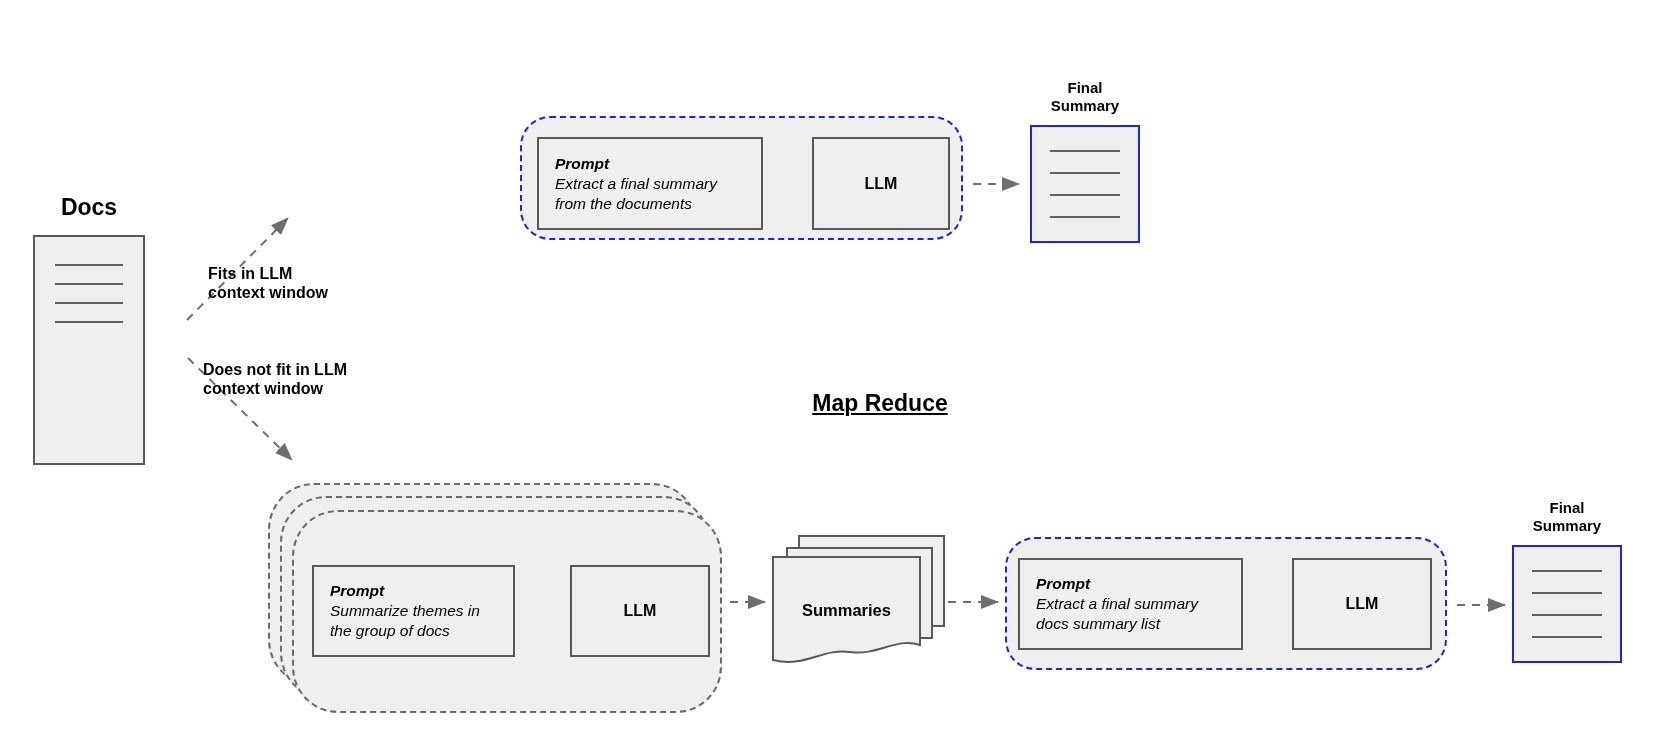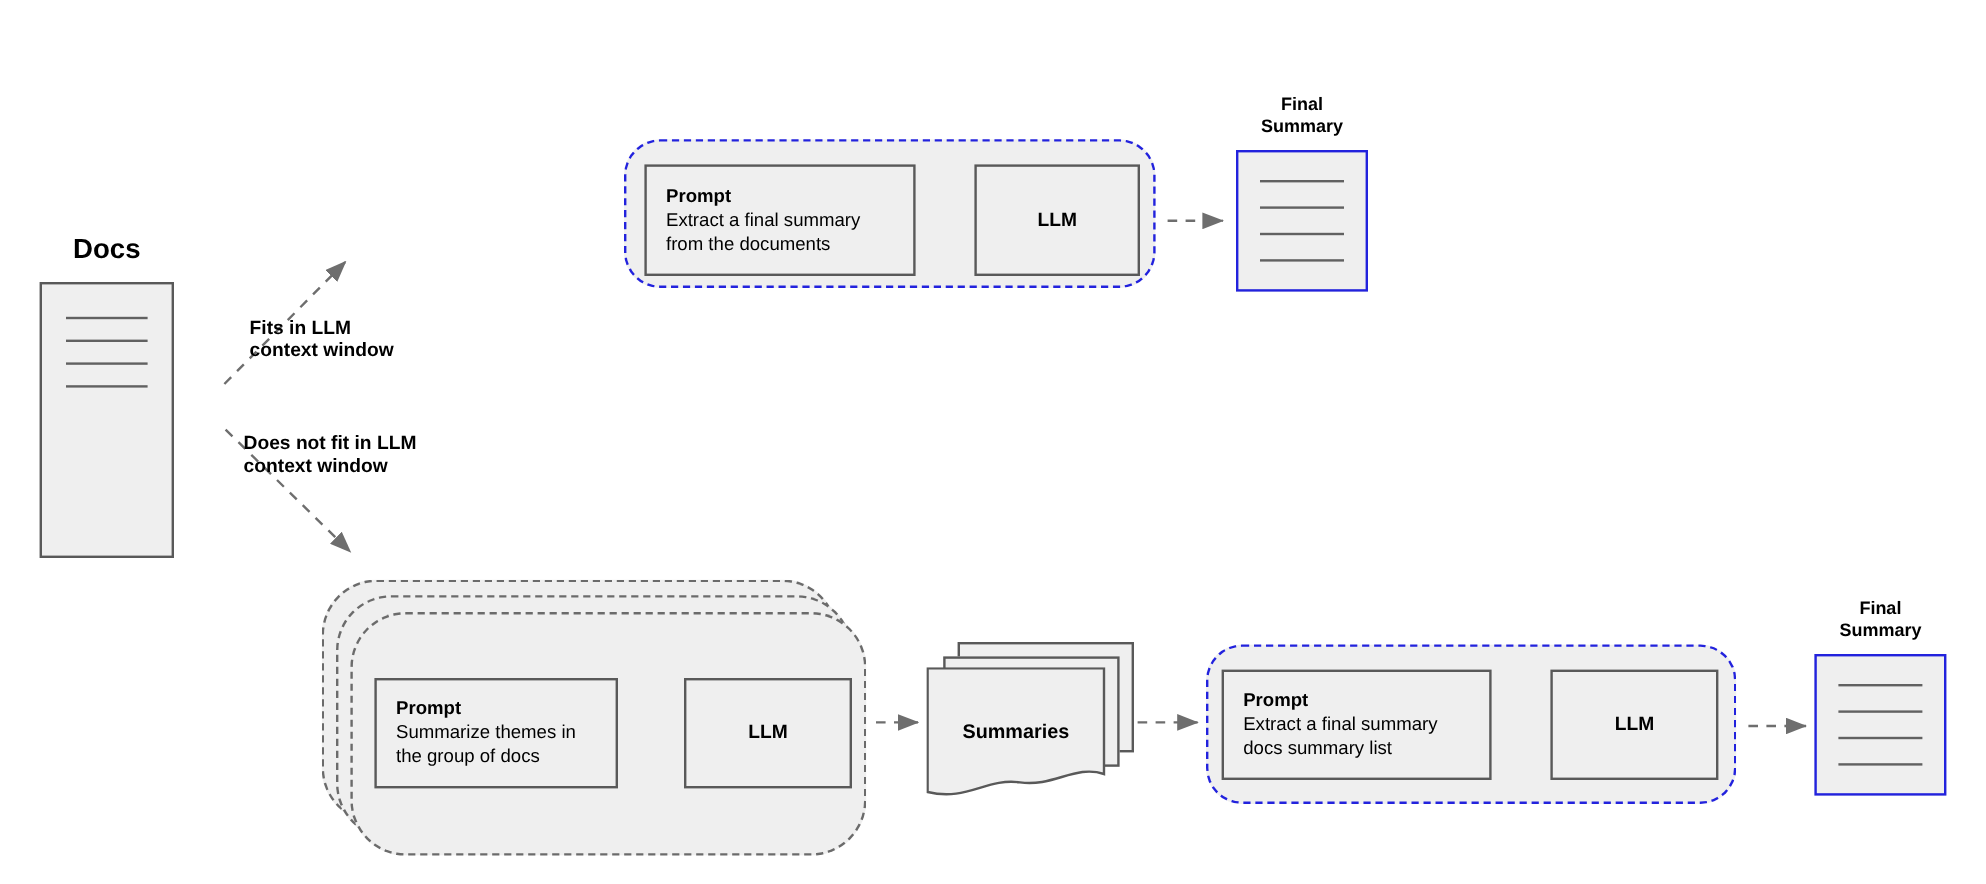--- a/index.html
+++ b/index.html
@@ -11,21 +11,21 @@
     --bg:#ffffff;
   }
   *{box-sizing:border-box;margin:0;padding:0;}
   body{background:var(--bg);font-family:"Liberation Sans",sans-serif;color:var(--text);}
   #canvas{position:relative;width:1655px;height:737px;background:var(--bg);overflow:hidden;}
 
   .abs{position:absolute;}
 
   
   .box{position:absolute;background:var(--fill);border:2px solid var(--border);}
-  .prompt-box{display:flex;flex-direction:column;justify-content:center;padding:16px 16px;font-size:15.5px;line-height:20px;}
+  .prompt-box{display:flex;flex-direction:column;justify-content:center;padding:16px 16px;font-size:15.5px;line-height:20px;font-style:italic;}
   .prompt-heading{font-weight:bold;}
   .llm-box{display:flex;align-items:center;justify-content:center;font-weight:bold;font-size:16px;}
 
   
   .blue-group{position:absolute;background:var(--fill);border:2px dashed var(--blue);border-radius:30px;}
   .stack-rect{position:absolute;background:var(--fill);border:2px dashed #6b6b6b;border-radius:46px;}
 
   
   .doc-box{position:absolute;background:var(--fill);border:2px solid var(--border);}
   .doc-box.blue-doc{border:2px solid var(--blue);}
@@ -107,20 +107,21 @@
   </div>
   <div class="doc-box blue-doc" style="left:1030px;top:125px;width:110px;height:118px;">
     <div class="doc-lines final-lines">
       <div class="doc-line"></div>
       <div class="doc-line"></div>
       <div class="doc-line"></div>
       <div class="doc-line"></div>
     </div>
   </div>
 
+  <div class="section-title" style="left:780px;top:390px;width:200px;">Map Reduce</div>
 
   <div class="stack-rect" style="left:268px;top:483px;width:430px;height:203px;"></div>
   <div class="stack-rect" style="left:280px;top:496px;width:430px;height:203px;"></div>
   <div class="stack-rect" style="left:292px;top:510px;width:430px;height:203px;"></div>
 
   <div class="box prompt-box" style="left:312px;top:565px;width:203px;height:92px;">
     <div class="prompt-heading">Prompt</div>
     <div>Summarize themes in</div>
     <div>the group of docs</div>
   </div>

